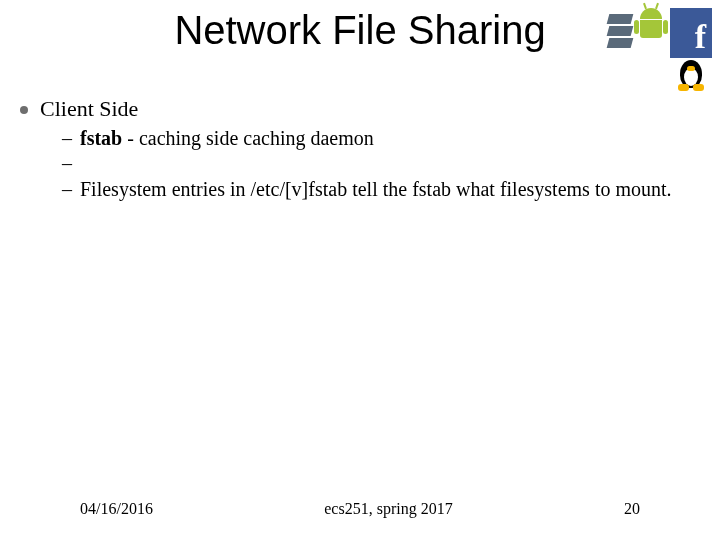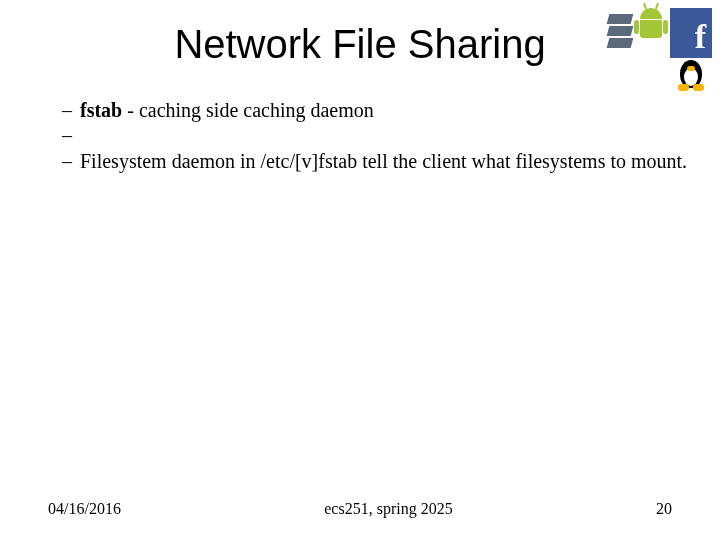--- a/index.html
+++ b/index.html
@@ -1,18 +1,18 @@
 <!DOCTYPE html>
 <html><head>
 <meta charset="utf-8">
 <style>
   * { margin: 0; padding: 0; box-sizing: border-box; }
   html, body { width: 720px; height: 540px; font-family: "Times New Roman", Times, serif; background: #fff; color: #000; }
   .slide { position: relative; width: 720px; height: 540px; }
-  .title { font-family: Arial, Helvetica, sans-serif; font-size: 40px; font-weight: 400; position: absolute; top: 22px; left: 0; right: 0; text-align: center; }
+  .title { font-family: Arial, Helvetica, sans-serif; font-size: 40px; font-weight: 400; position: absolute; top: 8px; left: 0; right: 0; text-align: center; }
   .logos { position: absolute; top: 8px; right: 8px; display: flex; align-items: flex-start; gap: 4px; }
   .fb { width: 42px; height: 50px; background: #3b5998; color: #fff; font-family: Georgia, serif; font-size: 34px; font-weight: bold; display: flex; align-items: flex-end; justify-content: flex-end; padding: 0 6px 2px 0; }
   .stack { display: flex; flex-direction: column; gap: 2px; margin-top: 6px; }
   .bar { width: 24px; height: 10px; background: #5a6a7a; transform: skewX(-15deg); }
   .android { width: 30px; height: 36px; position: relative; }
   .a-head { width: 22px; height: 11px; background: #a4c639; border-radius: 11px 11px 0 0; margin: 0 auto; position: relative; }
   .a-head::before, .a-head::after { content: ""; position: absolute; width: 2px; height: 6px; background: #a4c639; top: -5px; }
   .a-head::before { left: 4px; transform: rotate(-20deg); }
   .a-head::after { right: 4px; transform: rotate(20deg); }
   .a-body { width: 22px; height: 18px; background: #a4c639; margin: 1px auto 0; border-radius: 0 0 3px 3px; position: relative; }
@@ -25,21 +25,21 @@
   .t-beak { width: 8px; height: 5px; background: #f7b500; border-radius: 3px; position: absolute; left: 7px; top: 6px; }
   .t-feet { width: 26px; height: 8px; position: absolute; bottom: -4px; left: -2px; display: flex; justify-content: space-between; }
   .t-foot { width: 11px; height: 7px; background: #f7b500; border-radius: 3px; }
   .content { position: absolute; top: 96px; left: 20px; right: 28px; font-size: 22px; }
   .bullet-row { display: flex; align-items: flex-start; margin-bottom: 4px; }
   .dot { width: 8px; height: 8px; background: #6e6e6e; border-radius: 50%; margin-top: 10px; margin-right: 12px; flex-shrink: 0; }
   .sublist { margin-left: 42px; margin-top: 2px; font-size: 20px; }
   .sub-row { display: flex; align-items: flex-start; margin-bottom: 1px; line-height: 1.22; }
   .dash { margin-right: 8px; flex-shrink: 0; }
   .bold { font-weight: bold; }
-  .footer { position: absolute; bottom: 22px; left: 0; right: 0; display: flex; justify-content: space-between; padding: 0 48px; font-size: 16px; }
+  .footer { position: absolute; bottom: 22px; left: 0; right: 0; display: flex; justify-content: space-between; padding: 0 80px; font-size: 16px; }
 </style>
 </head>
 <body>
 
 <div class="slide">
 
   <div class="logos">
     <div class="stack">
       <div class="bar"></div>
         <div class="bar"></div>
@@ -60,34 +60,38 @@
             <div class="t-foot"></div>
             <div class="t-foot"></div>
           </div>
       </div>
     </div>
   </div>
 
   <div class="title">Network File Sharing</div>
 
   <div class="content">
+    <div class="bullet-row">
+      <span class="dot"></span>
+      <span>Client Side</span>
+    </div>
     <div class="sublist">
       <div class="sub-row">
         <span class="dash">–</span>
         <span><span class="bold">fstab</span><span> - caching side caching daemon</span></span>
       </div>
       <div class="sub-row">
         <span class="dash">–</span>
       </div>
       <div class="sub-row">
         <span class="dash">–</span>
-        <span>Filesystem daemon in /etc/[v]fstab tell the client what filesystems to mount.</span>
+        <span>Filesystem entries in /etc/[v]fstab tell the fstab what filesystems to mount.</span>
       </div>
     </div>
   </div>
 
   <div class="footer">
     <span>04/16/2016</span>
-    <span>ecs251, spring 2025</span>
+    <span>ecs251, spring 2017</span>
     <span>20</span>
   </div>
 
 </div>
 
 </body></html>

